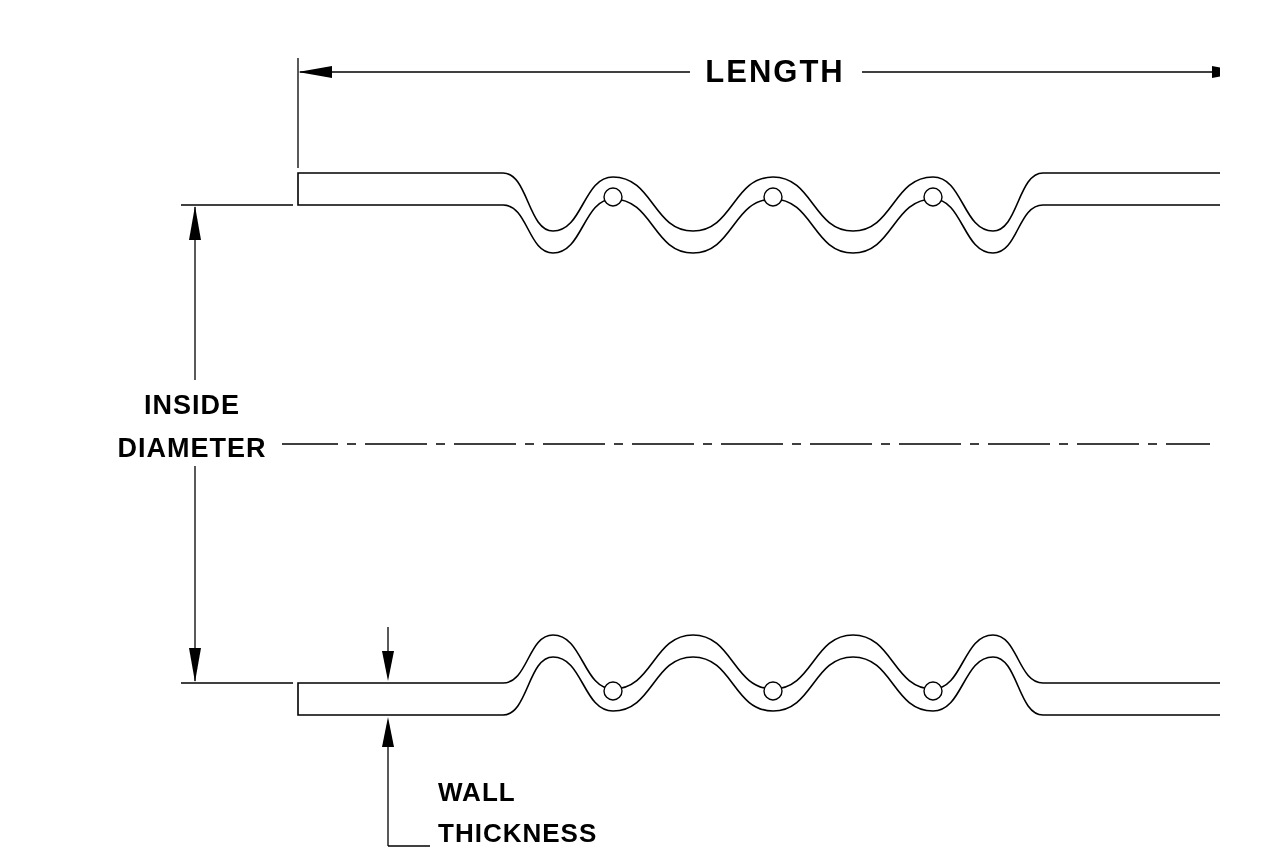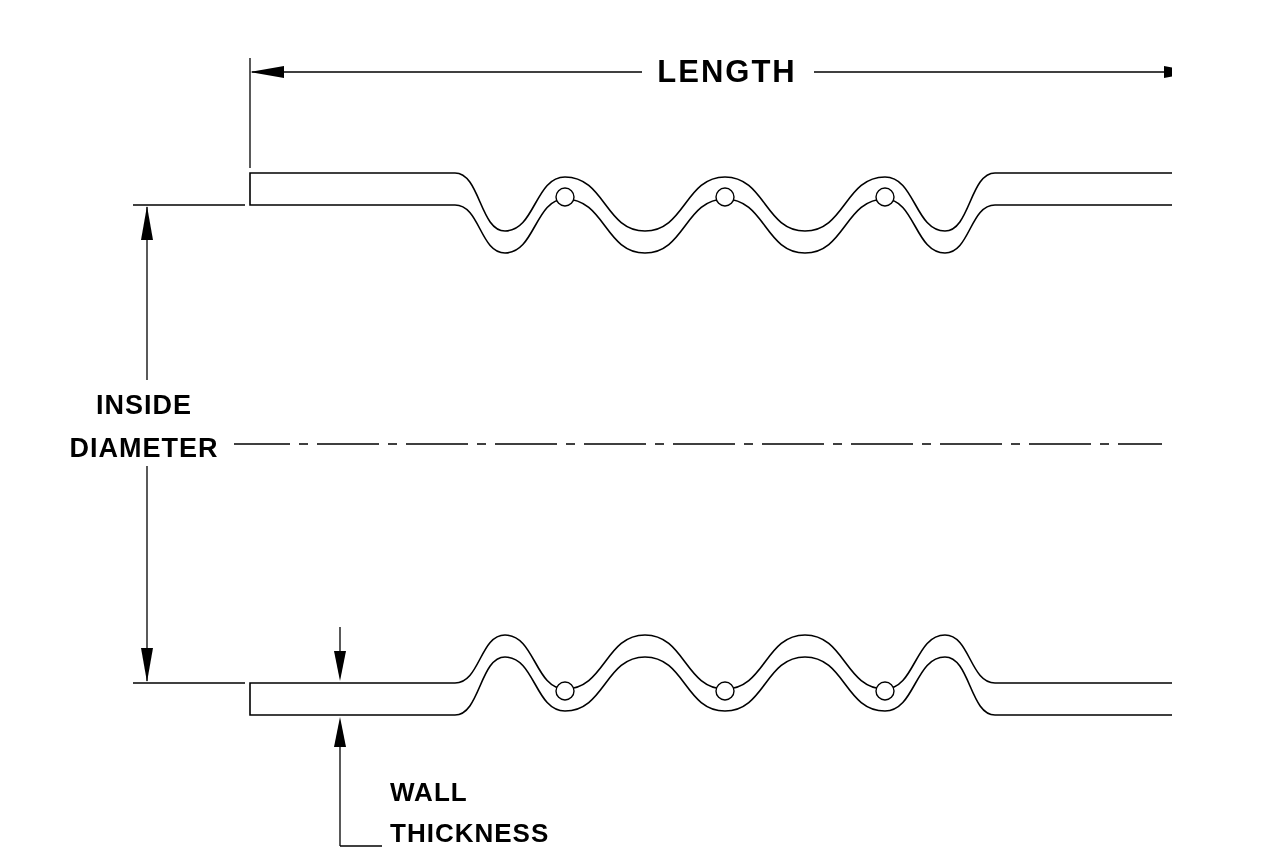--- a/index.html
+++ b/index.html
@@ -7,20 +7,21 @@
     padding: 0;
     background: #ffffff;
   }
   .canvas {
     position: relative;
     width: 1172px;
     height: 855px;
     background: #ffffff;
     overflow: hidden;
     font-family: "Liberation Sans", "DejaVu Sans", sans-serif;
+    margin-left: 48px;
   }
   svg { display: block; }
   .dim-text {
     font-family: "Liberation Sans", "DejaVu Sans", sans-serif;
     font-weight: 600;
     fill: #000000;
   }
   .len-text   { font-size: 31px; letter-spacing: 2px; }
   .mid-text   { font-size: 27px; letter-spacing: 1px; }
   .wall-text  { font-size: 26px; letter-spacing: 1px; }

